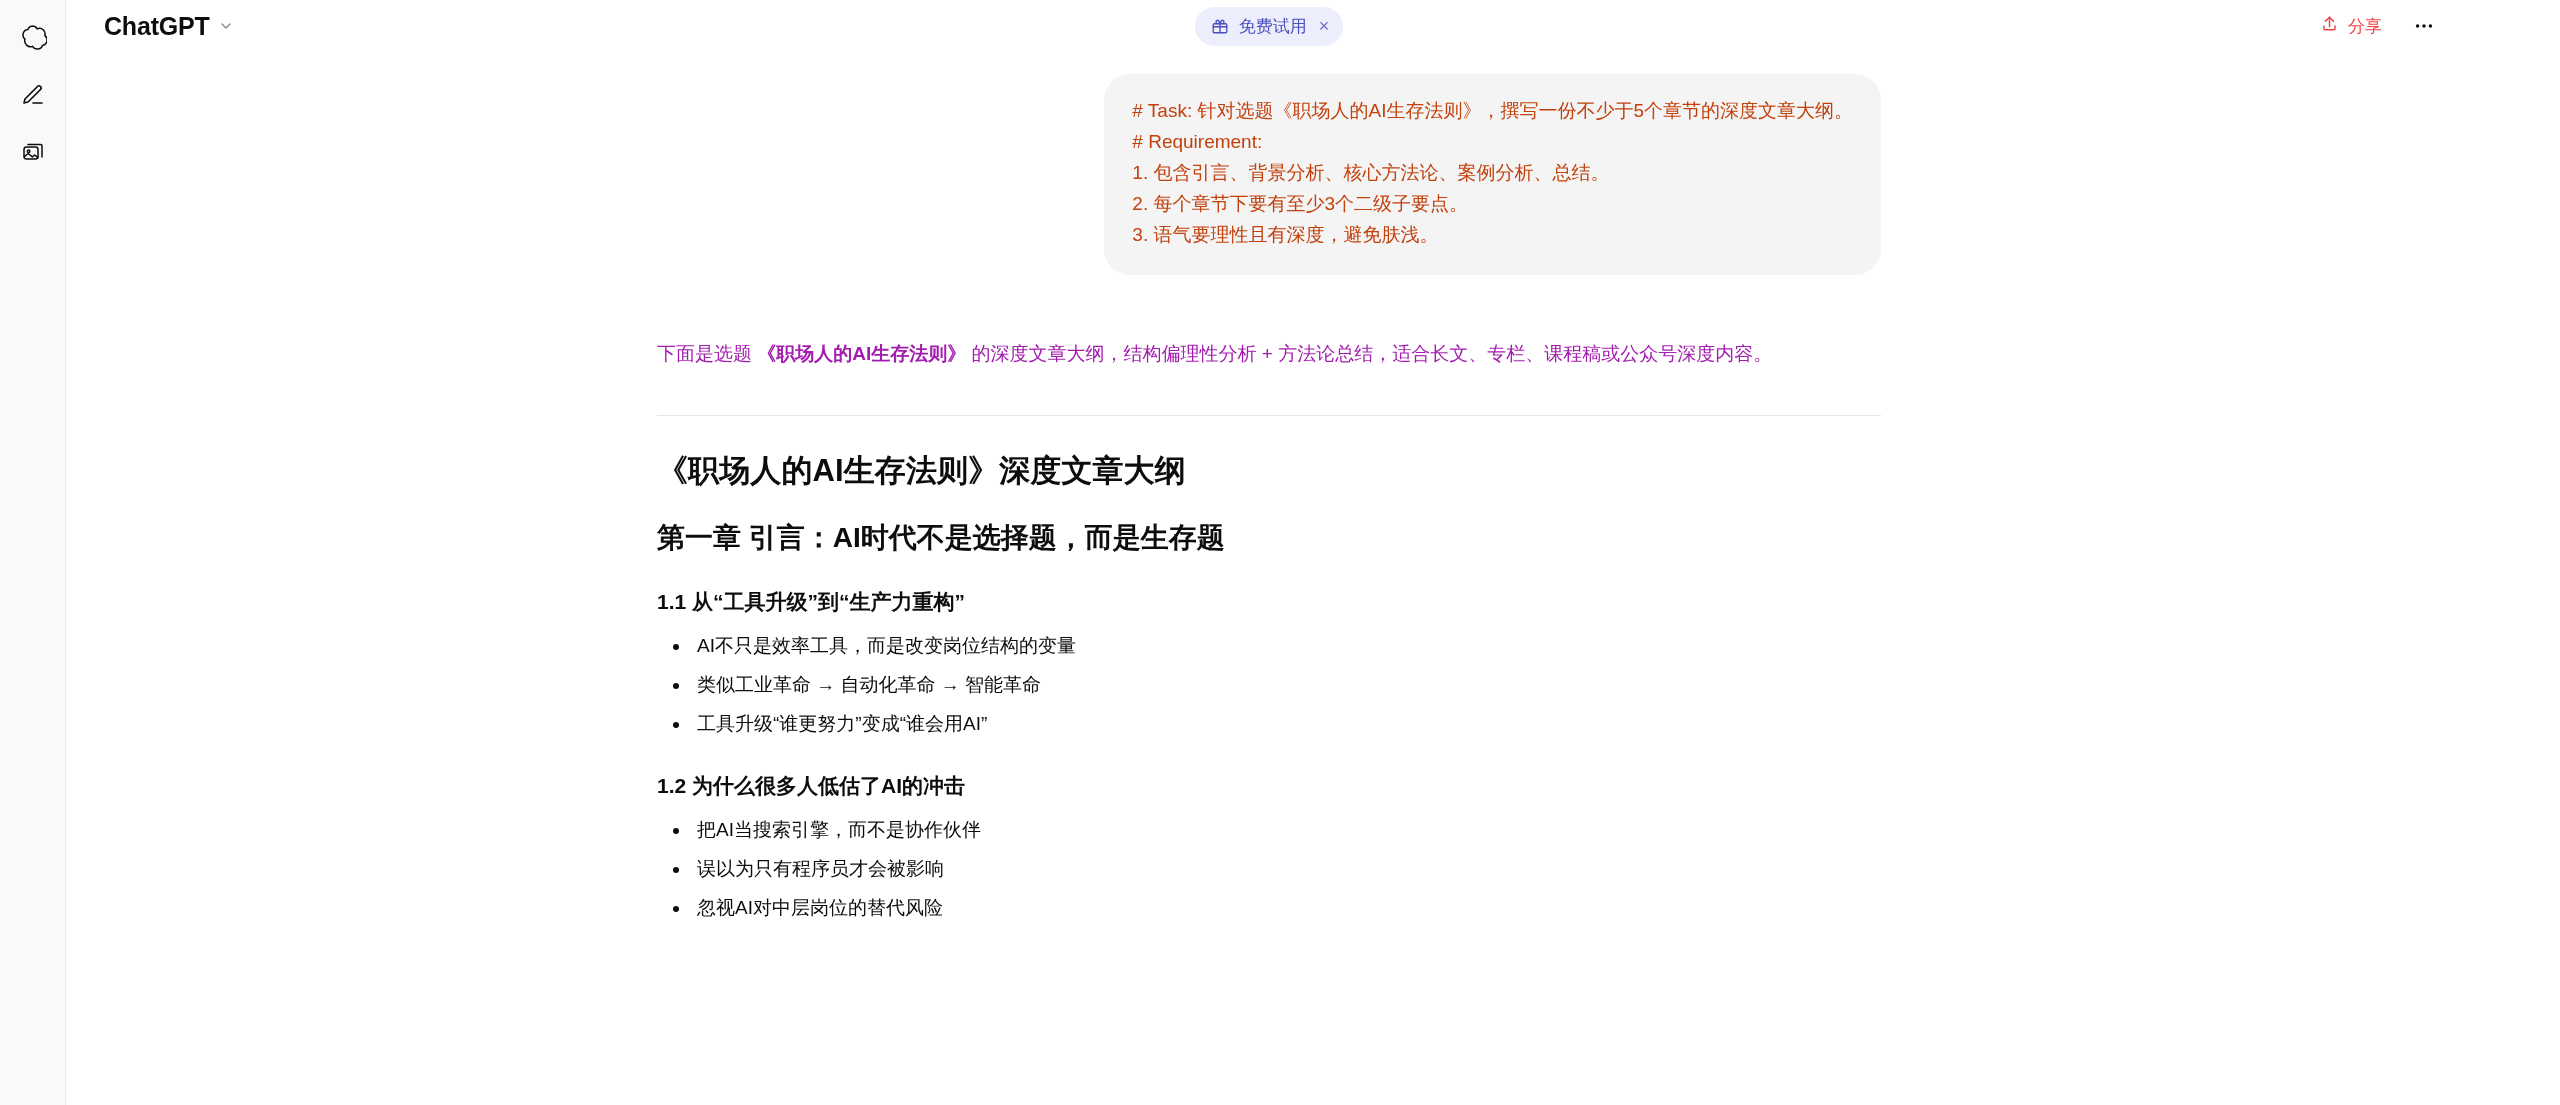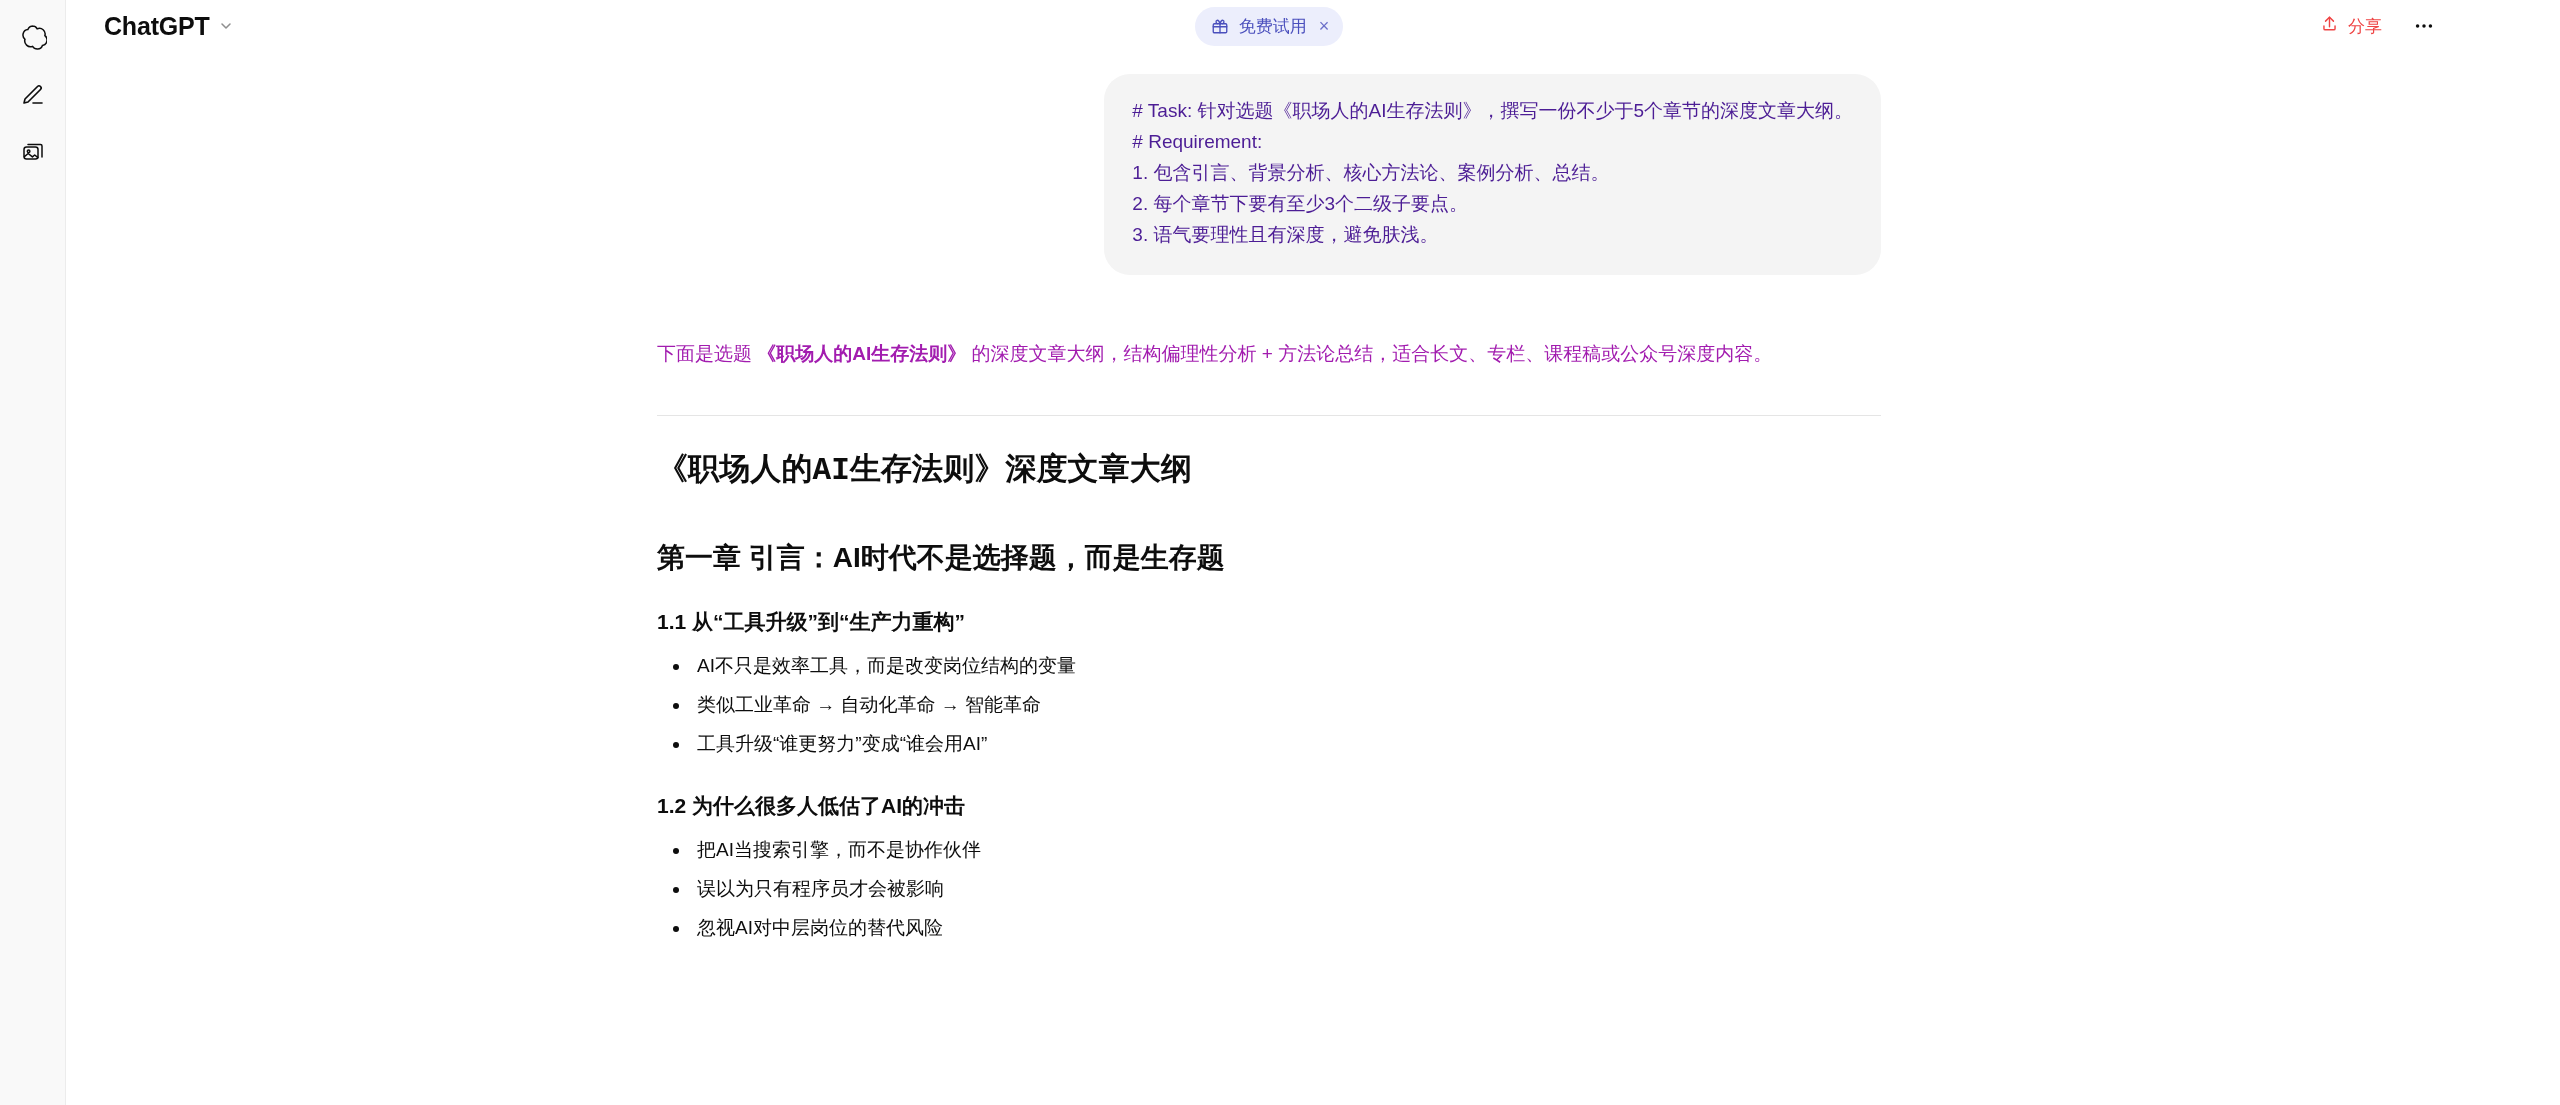--- a/index.html
+++ b/index.html
@@ -160,21 +160,21 @@
     display: flex;
     justify-content: flex-end;
   }
   .user-bubble {
     background: #f4f4f4;
     border-radius: 26px;
     padding: 22px 28px 24px 28px;
     max-width: 855px;
     font-size: 19px;
     line-height: 1.63;
-    color: #4c1d95;
+    color: #c2410c;
     white-space: pre-wrap;
     word-break: break-word;
   }
   .assistant {
     padding: 0 0 0 0;
     margin-top: 62px;
   }
   .intro {
     font-size: 19px;
     line-height: 1.78;
@@ -184,23 +184,22 @@
   .intro b { font-weight: 700; }
   hr.sep {
     border: none;
     border-top: 1px solid #e5e5e5;
     margin: 44px 0 34px 0;
   }
   h1.doc-title {
     font-size: 31px;
     line-height: 1.35;
     font-weight: 700;
-    margin: 0 0 46px 0;
+    margin: 0 0 26px 0;
     letter-spacing: 0.1px;
-    font-family: Liberation Mono, monospace;
   }
   h2.chapter {
     font-size: 28px;
     line-height: 1.4;
     font-weight: 700;
     margin: 0 0 30px 0;
   }
   h3.section {
     font-size: 21px;
     line-height: 1.4;

